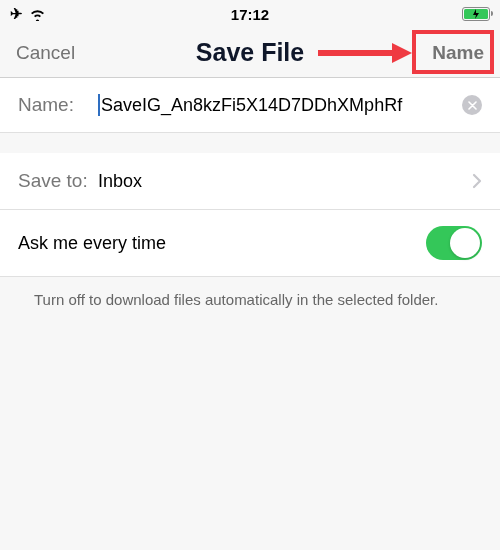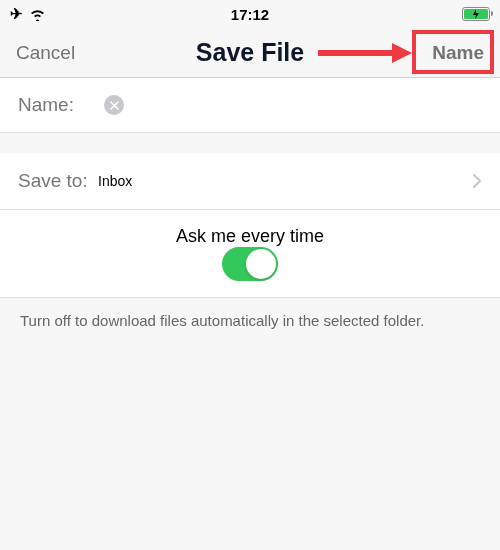--- a/index.html
+++ b/index.html
@@ -155,21 +155,20 @@
     }
     .chevron {
       color: #c7c7cc;
       font-size: 24px;
       flex-shrink: 0;
       margin-left: auto;
       line-height: 1;
     }
     .toggle-row {
       justify-content: space-between;
-      flex-direction: column;
     }
     .toggle-label {
       font-size: 18px;
       color: #000;
     }
     .toggle {
       width: 56px;
       height: 34px;
       background: #34c759;
       border-radius: 17px;
@@ -180,21 +179,21 @@
       width: 30px;
       height: 30px;
       background: #fff;
       border-radius: 50%;
       position: absolute;
       top: 2px;
       right: 2px;
       box-shadow: 0 1px 3px rgba(0,0,0,0.2);
     }
     .footer-text {
-      padding: 12px 20px;
+      padding: 12px 34px;
       font-size: 15px;
       color: #666;
       background: #f7f7f7;
       line-height: 1.4;
     }
     .highlight-box {
       position: absolute;
       border: 4px solid #ef3a42;
       top: 30px;
       left: 412px;
@@ -203,21 +202,21 @@
       pointer-events: none;
     }
     .arrow-svg {
       position: absolute;
       top: 42px;
       left: 316px;
       pointer-events: none;
     }
     .saveto-value {
       color: #000;
-      font-size: 14px;
+      font-size: 18px;
     }
   </style>
 </head>
 <body>
 
 <div class="status-bar">
   <div class="status-left">
     <span class="airplane-icon">✈</span>
     <span class="wifi-icon">
       <svg width="17" height="13" viewBox="0 0 17 13">
@@ -238,20 +237,24 @@
 </div>
 
 <div class="header">
   <div class="header-left">Cancel</div>
   <div class="header-title">Save File</div>
   <div class="header-right">Name</div>
 </div>
 
 <div class="row">
   <div class="row-label">Name:</div>
+  <div class="name-input-wrap">
+    <span class="cursor-bar"></span>
+    <span class="name-text">SaveIG_An8kzFi5X14D7DDhXMphRf</span>
+  </div>
   <div class="clear-btn">
     <svg width="9" height="9" viewBox="0 0 9 9">
         <path d="M1 1 L8 8 M8 1 L1 8" stroke="#fff" stroke-width="1.6" stroke-linecap="round"></path>
       </svg>
   </div>
 </div>
 
 <div class="gap"></div>
 
 <div class="row">

